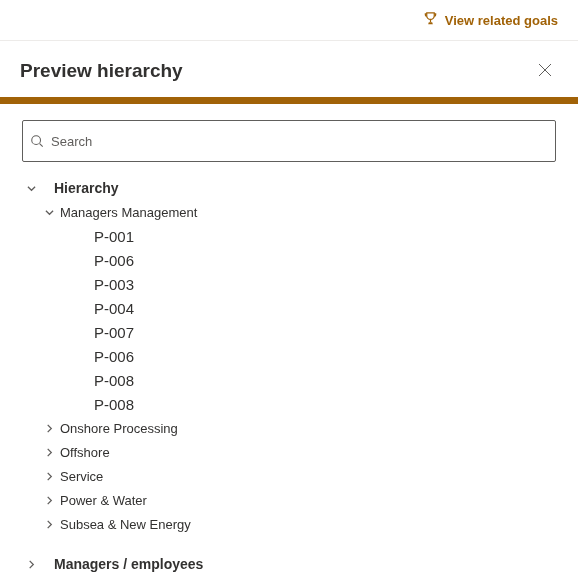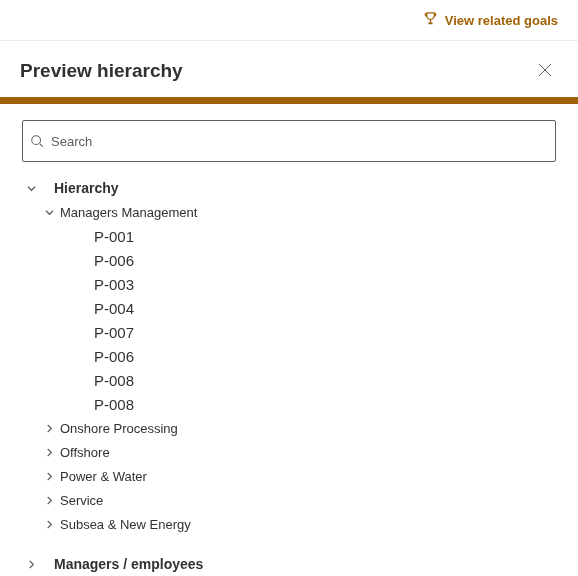--- a/index.html
+++ b/index.html
@@ -234,31 +234,31 @@
               <span>Offshore</span>
             </div>
           </div>
           <div>
             <div class="tree-row lvl-1">
               <span class="chev">
                 <svg width="9" height="9" viewBox="0 0 10 10">
                   <path d="M3 1l4 4-4 4" fill="none" stroke="currentColor" stroke-width="1.4"></path>
                 </svg>
               </span>
+              <span>Service</span>
+            </div>
+          </div>
+          <div>
+            <div class="tree-row lvl-1">
+              <span class="chev">
+                <svg width="9" height="9" viewBox="0 0 10 10">
+                  <path d="M3 1l4 4-4 4" fill="none" stroke="currentColor" stroke-width="1.4"></path>
+                </svg>
+              </span>
               <span>Power &amp; Water</span>
-            </div>
-          </div>
-          <div>
-            <div class="tree-row lvl-1">
-              <span class="chev">
-                <svg width="9" height="9" viewBox="0 0 10 10">
-                  <path d="M3 1l4 4-4 4" fill="none" stroke="currentColor" stroke-width="1.4"></path>
-                </svg>
-              </span>
-              <span>Service</span>
             </div>
           </div>
           <div>
             <div class="tree-row lvl-1">
               <span class="chev">
                 <svg width="9" height="9" viewBox="0 0 10 10">
                   <path d="M3 1l4 4-4 4" fill="none" stroke="currentColor" stroke-width="1.4"></path>
                 </svg>
               </span>
               <span>Subsea &amp; New Energy</span>

